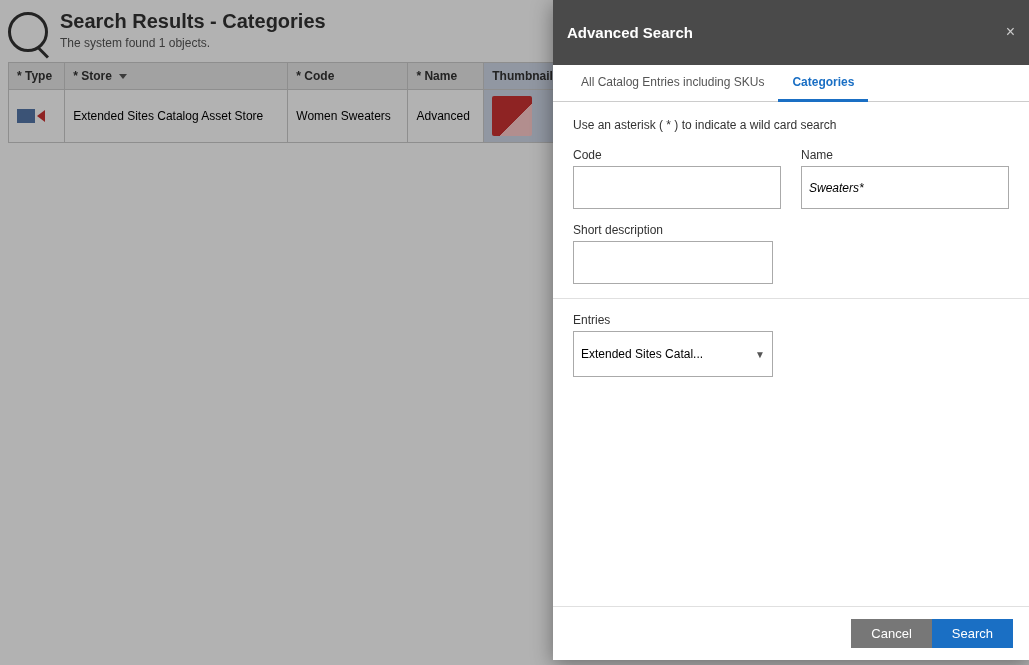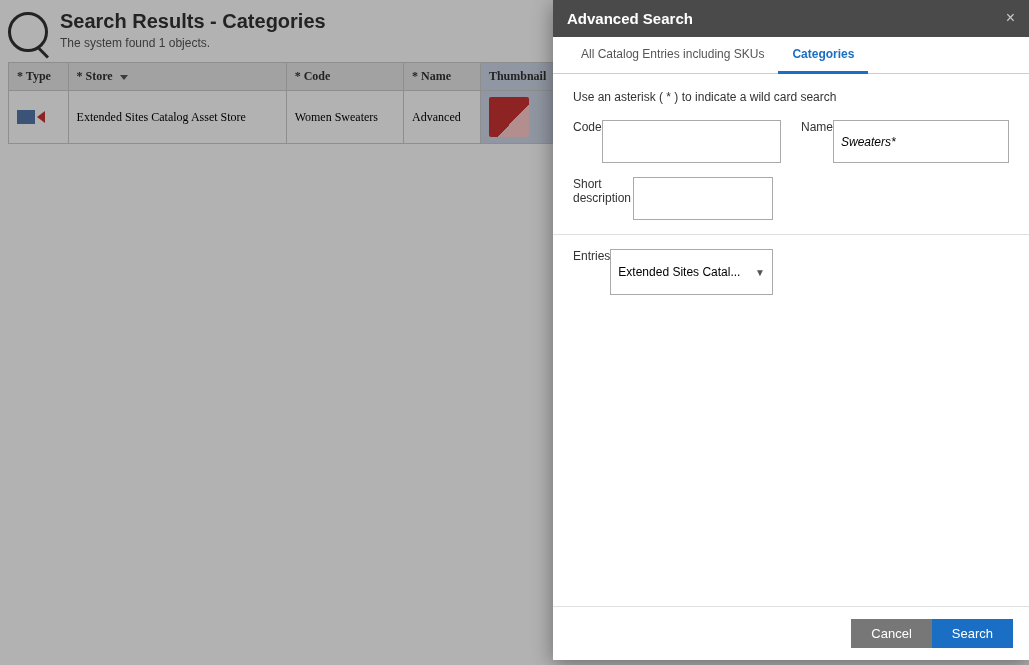--- a/index.html
+++ b/index.html
@@ -58,21 +58,20 @@
       font-size: 12px;
       color: #555;
       margin-top: 2px;
     }
 
     
     .results-table {
       width: 560px;
       border-collapse: collapse;
       margin-top: 10px;
-      font-family: Liberation Serif, serif;
     }
     .results-table th {
       background: #e8e8e8;
       border: 1px solid #ccc;
       padding: 6px 8px;
       text-align: left;
       font-weight: bold;
       font-size: 12px;
       color: #333;
       white-space: nowrap;
@@ -142,21 +141,21 @@
       background: #fff;
       box-shadow: 0 4px 20px rgba(0,0,0,0.4);
       z-index: 200;
       display: flex;
       flex-direction: column;
     }
 
     .modal-header {
       background: #4a4a4a;
       color: #fff;
-      padding: 10px 14px;
+      padding: 24px 14px;
       display: flex;
       align-items: flex-start;
       justify-content: space-between;
       flex-shrink: 0;
     }
     .modal-title {
       font-size: 15px;
       font-weight: bold;
     }
     .modal-close {
@@ -206,21 +205,21 @@
     }
 
     .form-row {
       display: flex;
       gap: 20px;
       margin-bottom: 14px;
     }
     .form-group {
       flex: 1;
       display: flex;
-      flex-direction: row;
+      flex-direction: column;
     }
     .form-group.full-width {
       flex: none;
       width: 200px;
     }
     .form-label {
       font-size: 12px;
       color: #333;
       margin-bottom: 4px;
     }

